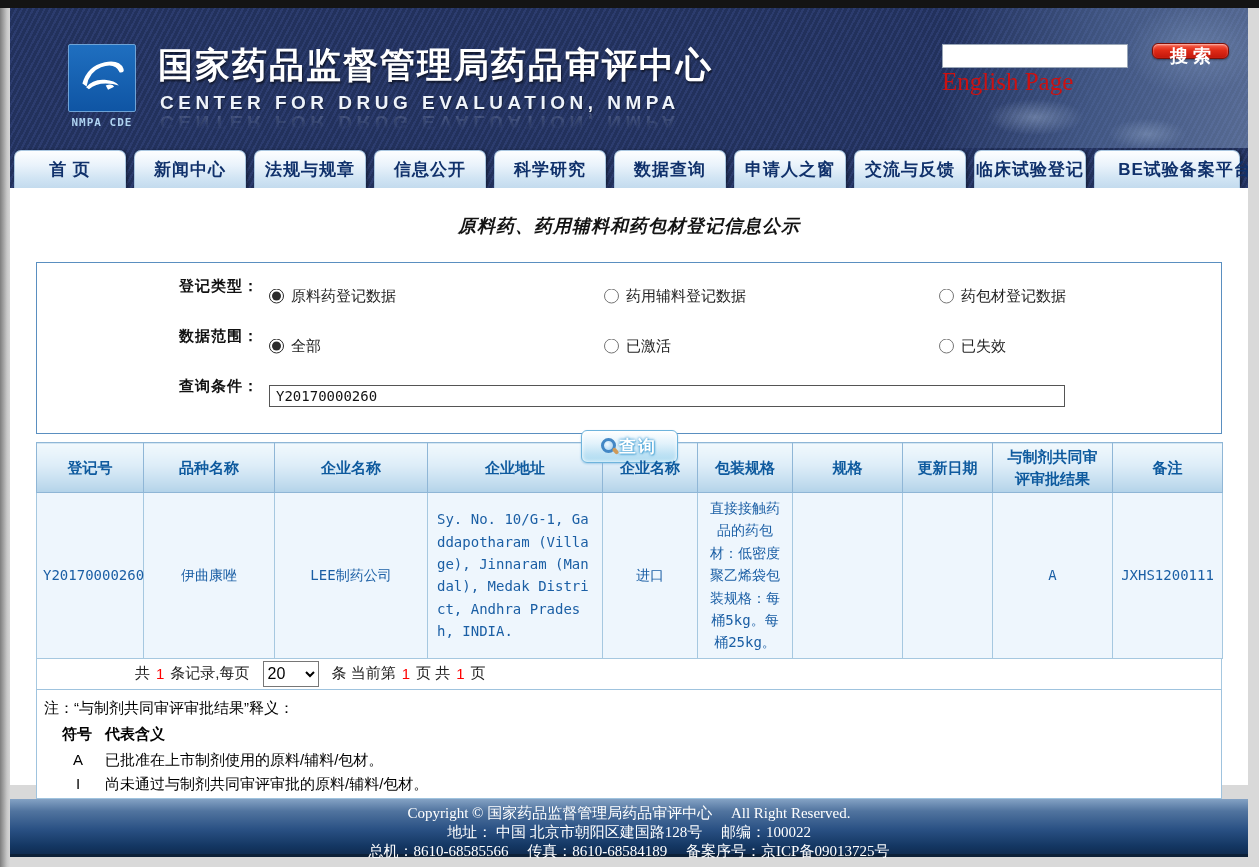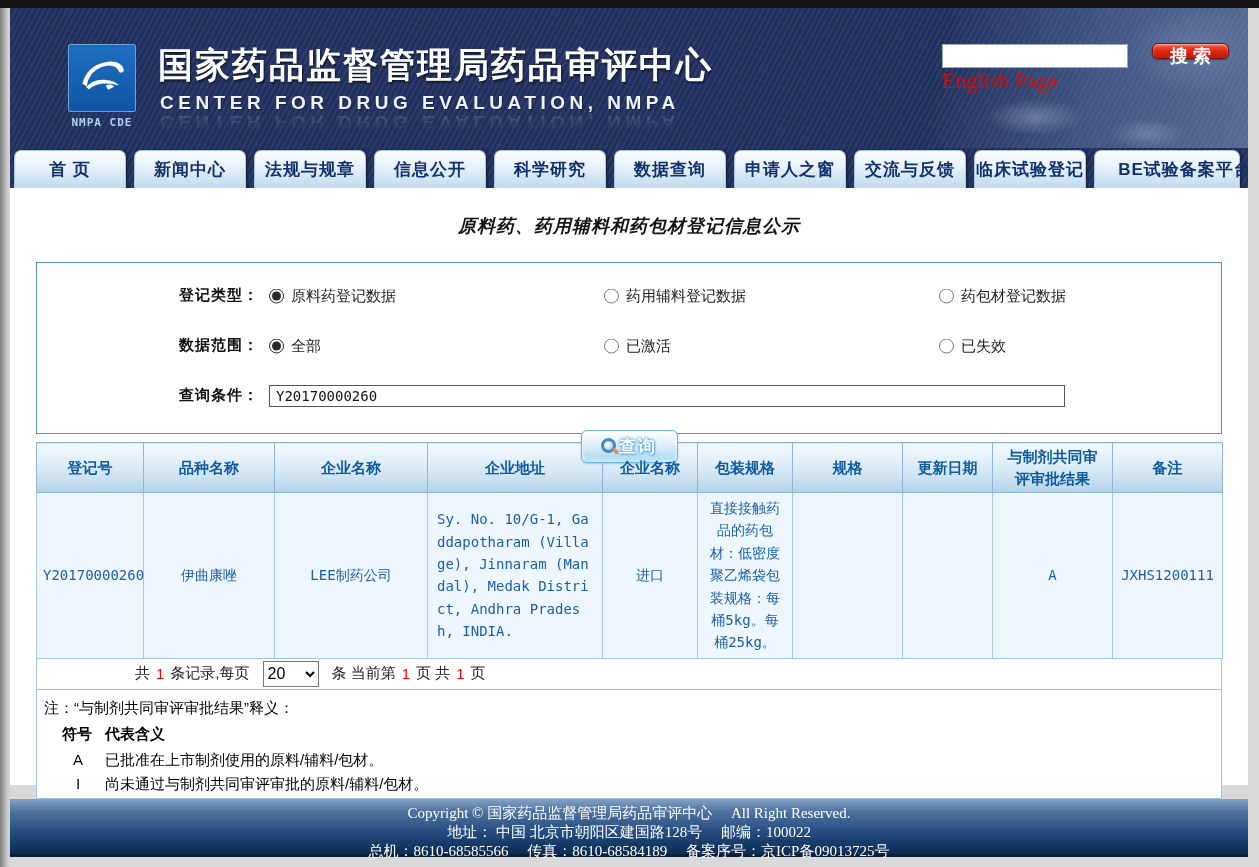--- a/index.html
+++ b/index.html
@@ -62,21 +62,21 @@
   .hdr-search-btn {
     position:absolute; left:1142px; top:35px; width:77px; height:16px;
     background:linear-gradient(180deg,#f9604a 0%,#e02b17 45%,#c2160a 100%);
     border:1px solid #7e0e06; border-radius:6px;
     color:#fff; font-size:18px; font-weight:bold; letter-spacing:5px; padding-left:5px;
     box-shadow: inset 0 1px 2px rgba(255,255,255,.6), 0 1px 2px rgba(0,0,0,.4);
     cursor:pointer;
   }
   .hdr-english {
     position:absolute; left:932px; top:60px;
-    font-family:"Liberation Serif", serif; font-size:22px; color:#cc1111; text-decoration:none;
+    font-family:"Liberation Serif", serif; font-size:25px; color:#cc1111; text-decoration:none;
   }
 
   
   .nav { position:absolute; left:0; top:142px; width:1238px; height:38px; display:flex; gap:8px; padding-left:4px; }
   .tab {
     width:112px; height:38px; flex:0 0 112px;
     background:linear-gradient(180deg,#fdfeff 0%,#eaf3fb 38%,#d2e5f4 72%,#c3dbee 100%);
     border:1px solid #a9c6e0; border-bottom:none;
     border-radius:7px 7px 0 0;
     display:flex; align-items:center; justify-content:center;
@@ -87,21 +87,21 @@
   .tab.wide { width:146px; flex:0 0 146px;padding-left:36px; }
 
   
   .content { position:relative; width:1238px; height:597px; background:#ffffff; }
   .page-title { padding-top:26px; text-align:center; font-size:18px; font-weight:bold; color:#141414; letter-spacing:1px;font-style:italic; }
 
   .form-panel {
     margin:24px auto 0 26px; width:1186px; height:172px;
     border:1px solid #5a8fc0; background:#fff;
   }
-  .form-row { display:flex; align-items:center; height:37px; margin-top:13px; }
+  .form-row { display:flex; align-items:flex-start; height:37px; margin-top:13px; }
   .form-row.first { margin-top:14px; }
   .form-label { flex:0 0 222px; text-align:right; font-size:15px; font-weight:bold; color:#111; letter-spacing:1px; }
   .form-opts { position:relative; flex:1; height:100%; }
   .opt { position:absolute; top:50%; transform:translateY(-50%); display:flex; align-items:center; font-size:15px; color:#222; white-space:nowrap; }
   .opt input[type=radio] { width:15px; height:15px; margin-right:7px; accent-color:#2a2a2a; }
   .opt-1 { left:10px; } .opt-2 { left:345px; } .opt-3 { left:680px; }
   .query-input {
     position:absolute; left:10px; top:50%; transform:translateY(-50%);
     width:796px; height:22px; border:1px solid #555; padding:0 6px;
     font-family:"DejaVu Sans Mono", monospace; font-size:14px; color:#111;

